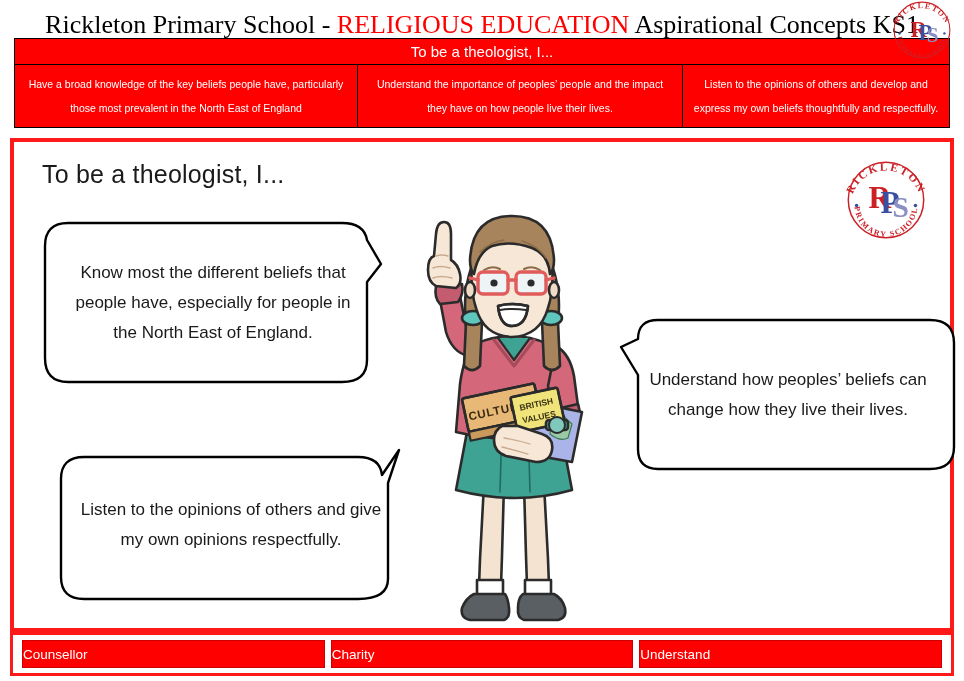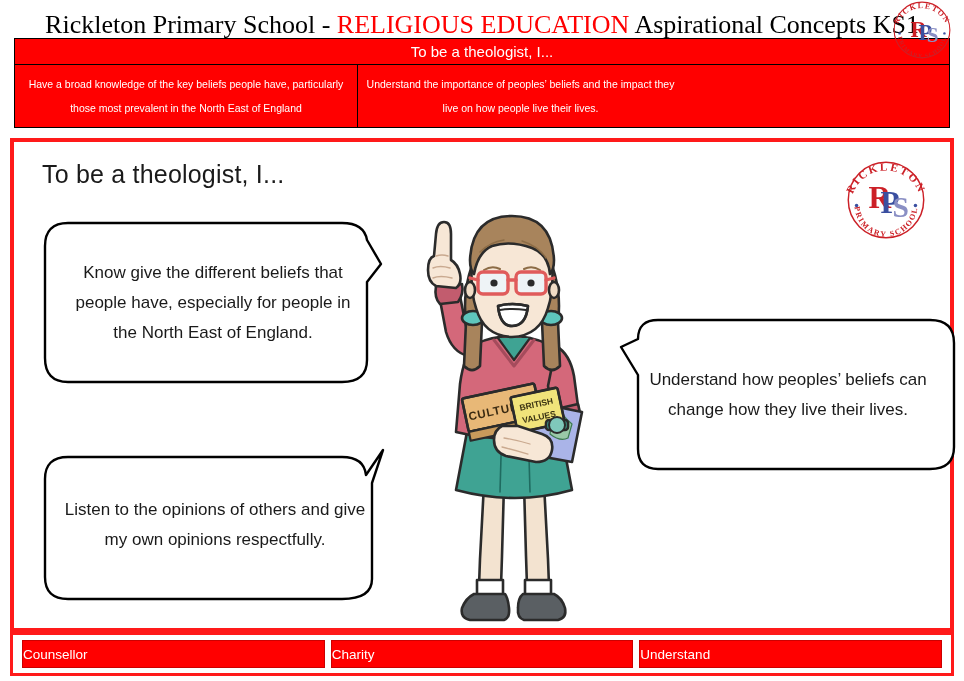--- a/index.html
+++ b/index.html
@@ -110,21 +110,21 @@
     z-index: 3;
   }
   .bubble-svg {
     position: absolute;
     left: 0; top: 0;
     width: 100%; height: 100%;
     z-index: -1;
   }
   #bubble-1 { left: 28px;  top: 78px;  width: 342px; height: 165px; }
   #bubble-2 { left: 604px; top: 175px; width: 340px; height: 155px; }
-  #bubble-3 { left: 28px;  top: 305px; width: 346px; height: 155px; }
+  #bubble-3 { left: 44px;  top: 305px; width: 346px; height: 155px; }
   .bubble-text { position: relative; z-index: 2; }
 
   
   .character {
     position: absolute;
     left: 392px;
     top: 52px;
     width: 215px;
     height: 435px;
     z-index: 2;
@@ -200,21 +200,22 @@
   <text x="45" y="64" font-family="'Liberation Serif',serif" font-size="33" font-weight="bold" fill="#3a4fa0">P</text>
   <text x="57" y="68" font-family="'Liberation Serif',serif" font-size="31" font-weight="bold" fill="#8a8fc4">S</text>
   <circle cx="17" cy="55" r="1.8" fill="#3a4fa0"></circle>
   <circle cx="83" cy="55" r="1.8" fill="#3a4fa0"></circle>
 </svg>
 
 <div class="header-table">
   <div class="header-band">To be a theologist, I...</div>
   <div class="header-cols">
     <div class="header-col c1">Have a broad knowledge of the key beliefs people have, particularly those most prevalent in the North East of England</div>
-    <div class="header-col c2">Understand the importance of peoples’ beliefs and the impact they live on how people live their lives.</div>
+    <div class="header-col c2">Understand the importance of peoples’ people and the impact they have on how people live their lives.</div>
+    <div class="header-col c3">Listen to the opinions of others and develop and express my own beliefs thoughtfully and respectfully.</div>
   </div>
 </div>
 
 <div class="main-panel">
 
   <div class="panel-title">To be a theologist, I...</div>
 
   <svg class="panel-logo" viewBox="0 0 100 100">
     <defs>
       <path id="arcTopP" d="M 12,56 A 38,38 0 0 1 88,56" fill="none"></path>
@@ -241,21 +242,21 @@
                Q 322,3 325,20
                L 339,44
                L 325,62
                L 325,140
                Q 325,162 300,162
                L 26,162
                Q 3,162 3,138
                L 3,26
                Q 3,3 26,3 Z" fill="#ffffff" stroke="#000000" stroke-width="2.4" stroke-linejoin="round"></path>
     </svg>
-    <span class="bubble-text">Know give the different beliefs that people have, especially for people in the North East of England.</span>
+    <span class="bubble-text">Know most the different beliefs that people have, especially for people in the North East of England.</span>
   </div>
 
   <div class="bubble" id="bubble-2">
     <svg class="bubble-svg" viewBox="0 0 340 155" preserveAspectRatio="none">
       <path d="M 40,3
                L 312,3
                Q 336,3 336,26
                L 336,130
                Q 336,152 312,152
                L 40,152

